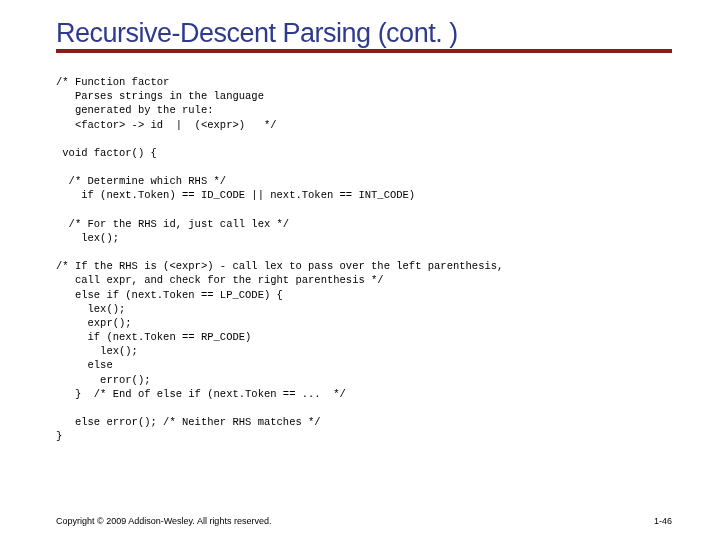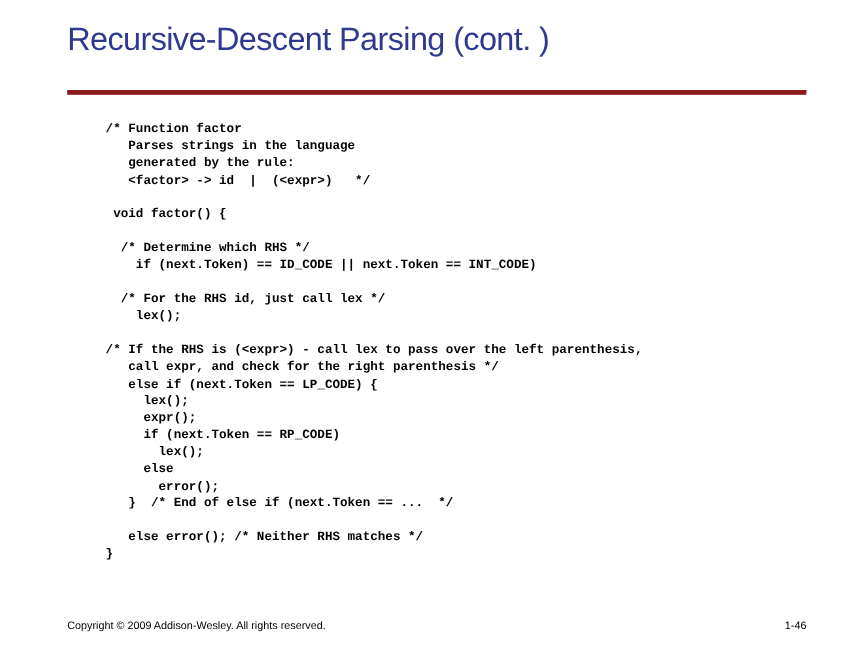--- a/index.html
+++ b/index.html
@@ -12,35 +12,34 @@
     overflow: hidden;
   }
   .slide {
     padding: 18px 48px 0 56px;
   }
   .title {
     font-size: 27px;
     font-weight: 400;
     color: #2f3a8f;
     letter-spacing: -0.5px;
-    margin-bottom: 26px;
+    margin-bottom: 0;
   }
   .rule {
     height: 4px;
     background: #8b1a1a;
     margin-bottom: 22px;
   }
   .code {
     font-family: "Courier New", Courier, monospace;
     font-size: 10.5px;
-    font-weight: bold;
+    font-weight: normal;
     color: #000;
     line-height: 1.35;
     white-space: pre;
-    margin-left: 32px;
   }
   .footer {
     position: absolute;
     bottom: 14px;
     left: 56px;
     right: 48px;
     display: flex;
     justify-content: space-between;
     font-family: Arial, sans-serif;
     font-size: 9px;

